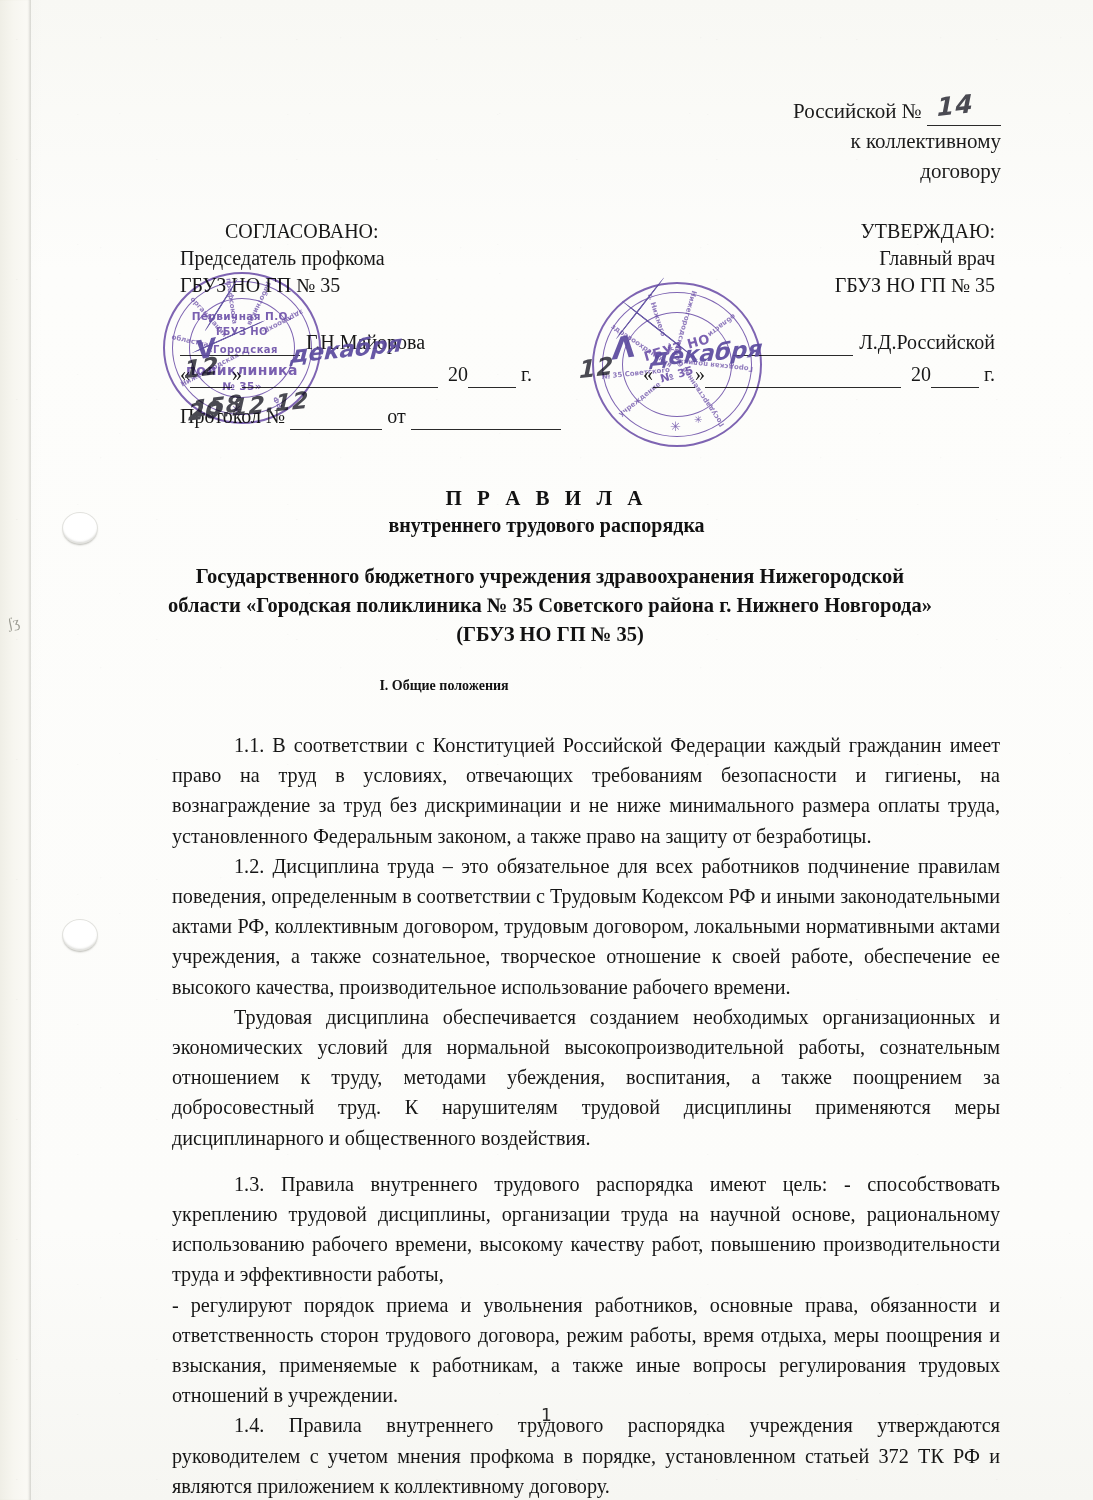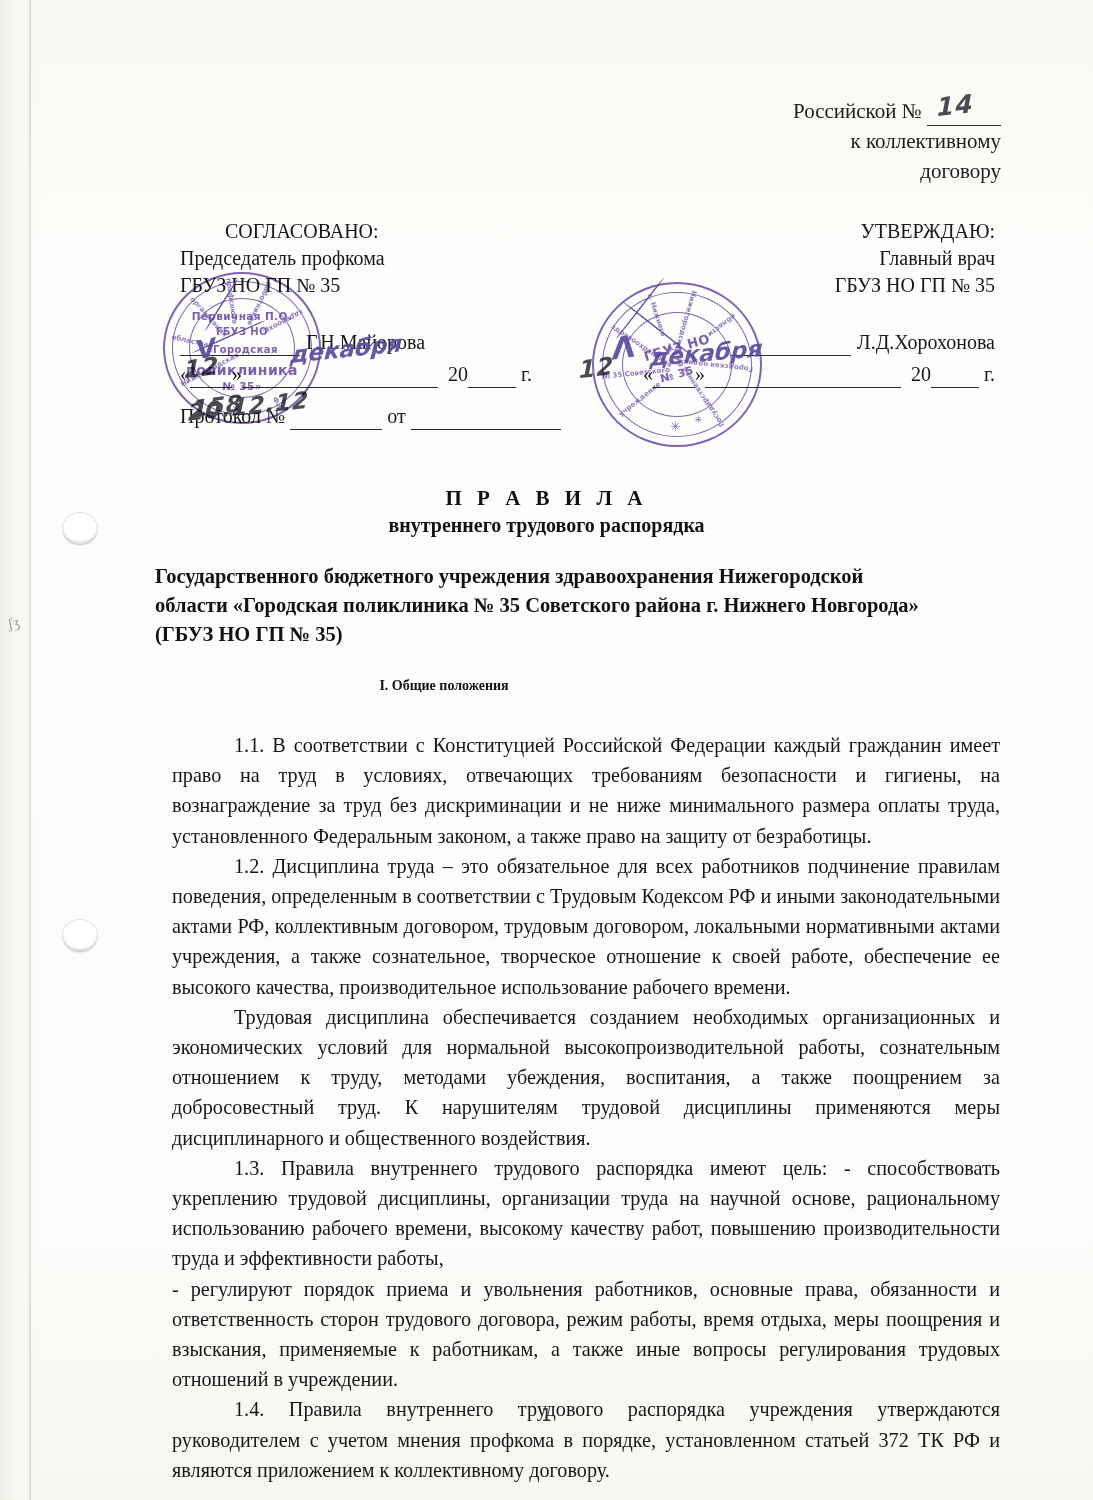--- a/index.html
+++ b/index.html
@@ -239,20 +239,21 @@
     width: 1093px;
     text-align: center;
     font-weight: bold;
     font-size: 20px;
     color: #121212;
   }
   .org-title {
     position: absolute;
     left: 155px; top: 562px;
     width: 790px;
+    text-align: center;
     font-weight: bold;
     font-size: 20.5px;
     line-height: 29px;
     color: #121212;
   }
   .section-title {
     position: absolute;
     left: 0; top: 678px;
     width: 888px;
     text-align: center;
@@ -268,21 +269,21 @@
     top: 730px;
     width: 828px;
     font-size: 20.2px;
     line-height: 30.2px;
     color: #161616;
     text-align: justify;
     text-justify: inter-word;
   }
   .body p { margin: 0; text-indent: 62px; }
   .body p.dash { text-indent: 0; }
-  .body p.goal { text-indent: 62px; }
+  .body p.goal { text-indent: 62px; margin-top: 16px; }
 
   .page-number {
     position: absolute;
     left: 0;
     top: 1405px;
     width: 1093px;
     text-align: center;
     font-family: "DejaVu Sans", sans-serif;
     font-size: 17px;
     color: #2a2a2a;
@@ -337,21 +338,21 @@
         <span class="blank b-date"><span class="hand" style="position:absolute; left:8px; top:-10px; font-size:23px; transform:rotate(-6deg) skewX(-8deg);">20.12.12</span></span>
       </div>
     </div>
 
     <div class="col right">
       <div class="head">УТВЕРЖДАЮ:</div>
       <div>Главный врач</div>
       <div>ГБУЗ НО ГП № 35</div>
 
       <div class="sig-row">
-        <span class="blank b-sign"></span><span class="name">Л.Д.Хорохонова</span>
+        <span class="blank b-sign"></span><span class="name">Л.Д.Российской</span>
       </div>
 
       <div class="date-row">
         <span>«</span><span class="blank b-day"></span><span>»</span><span class="blank b-month"></span>&nbsp;
         <span>20</span><span class="blank b-year"><span class="hand year-hand" style="left:4px; top:-6px;">12</span></span>
         <span>г.</span>
       </div>
     </div>
   </div>
 

